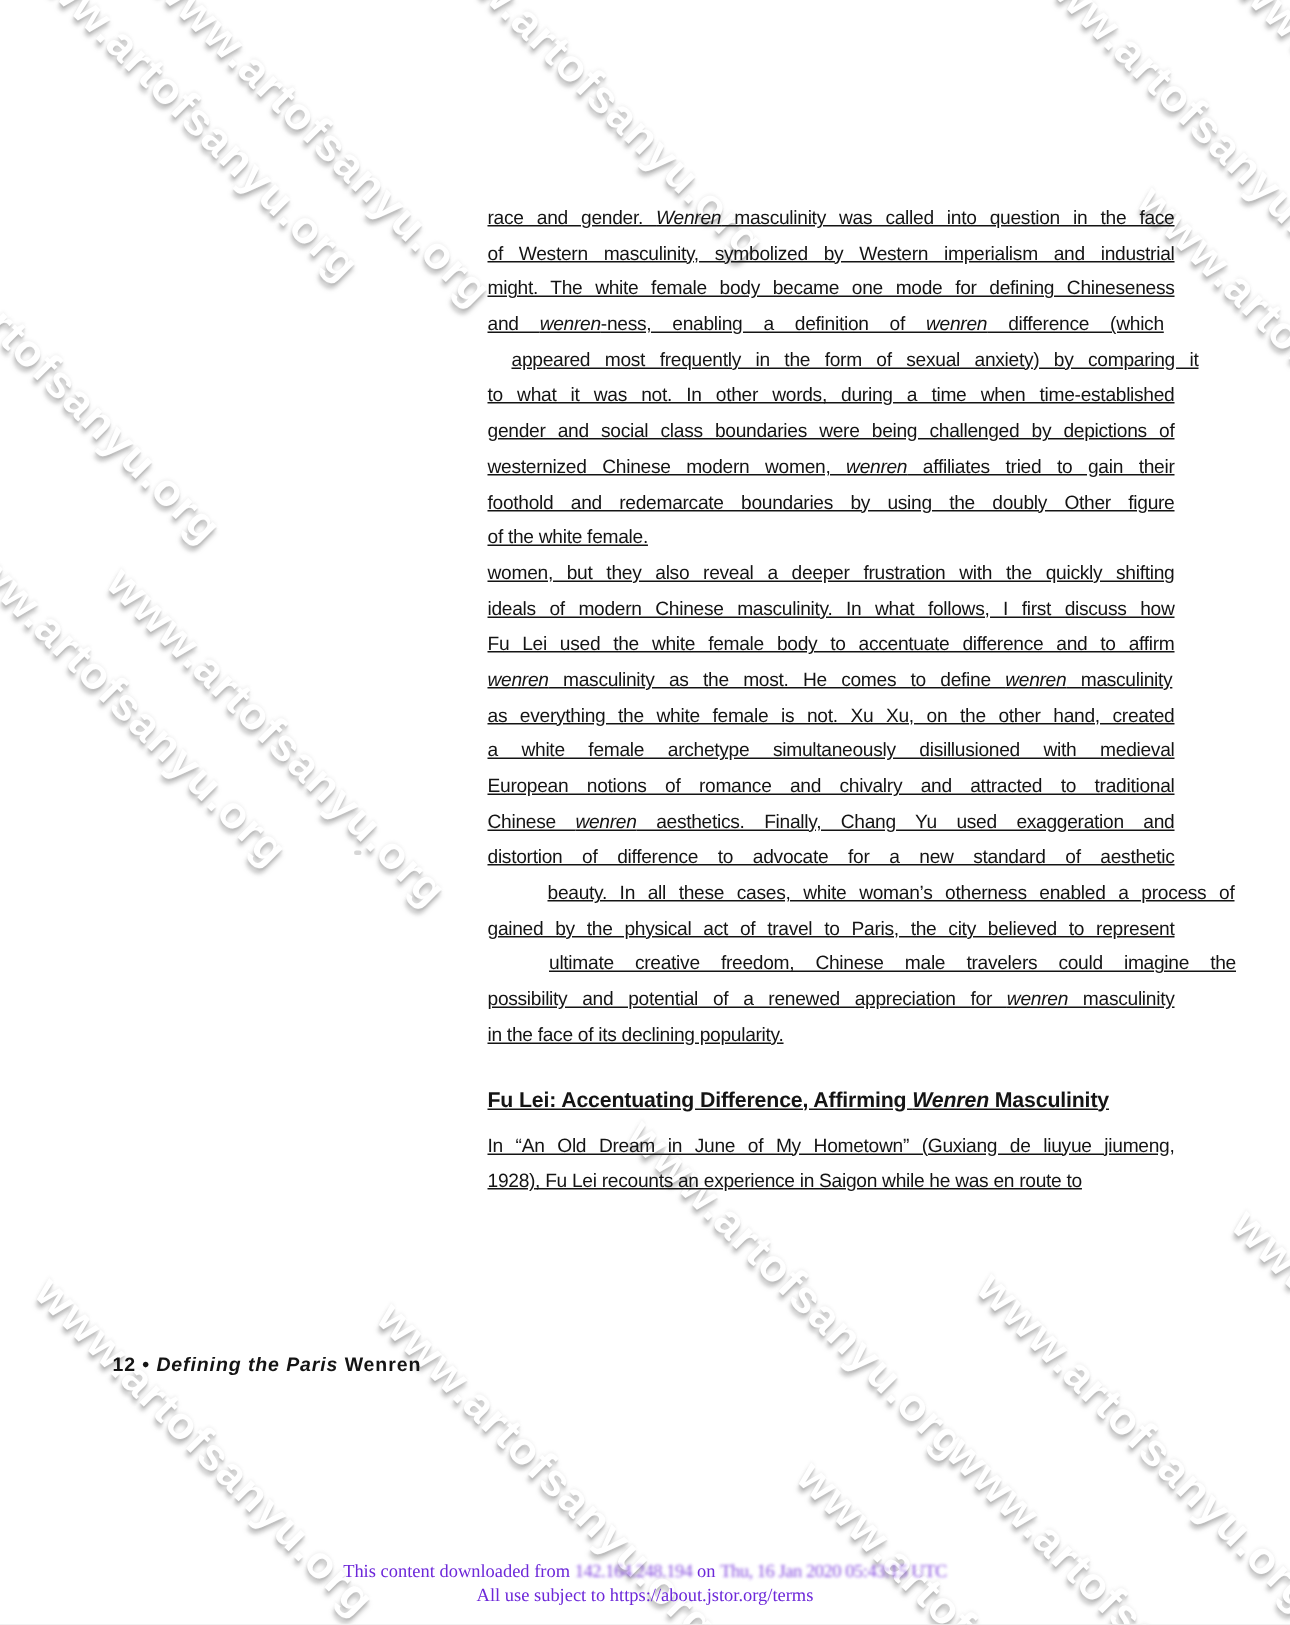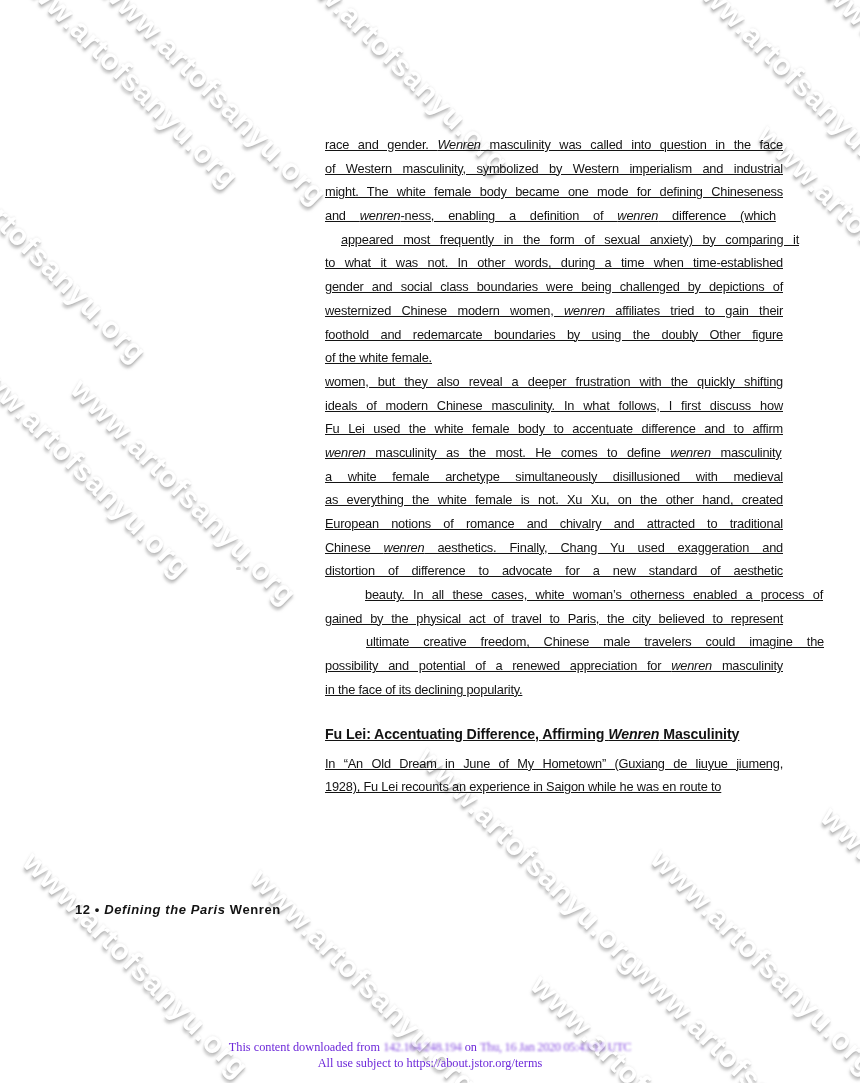--- a/index.html
+++ b/index.html
@@ -95,22 +95,22 @@
         <div class="line" style="word-spacing: 4.7875px;"><span class="seg">gender and social class boundaries were being challenged by depictions of</span></div>
         <div class="line" style="word-spacing: 7.04514px;"><span class="seg">westernized Chinese modern women, </span><span class="seg it">wenren</span><span class="seg"> affiliates tried to gain their</span></div>
         <div class="line" style="word-spacing: 8.21354px;"><span class="seg">foothold and redemarcate boundaries by using the doubly Other figure</span></div>
         <div class="line last"><span class="seg">of the white female.</span></div>
       </div>
       <div class="para">
         <div class="line" style="word-spacing: 5.86364px;"><span class="seg">women, but they also reveal a deeper frustration with the quickly shifting</span></div>
         <div class="line" style="word-spacing: 5.6946px;"><span class="seg">ideals of modern Chinese masculinity. In what follows, I first discuss how</span></div>
         <div class="line" style="word-spacing: 5.25911px;"><span class="seg">Fu Lei used the white female body to accentuate difference and to affirm</span></div>
         <div class="line" style="word-spacing: 6.20781px;"><span class="seg it">wenren</span><span class="seg"> masculinity as the most. He comes to define </span><span class="seg it">wenren</span><span class="seg"> masculinity</span></div>
+        <div class="line" style="word-spacing: 5.09255px;"><span class="seg">as everything the white female is not. Xu Xu, on the other hand, created</span></div>
         <div class="line" style="word-spacing: 12.3683px;"><span class="seg">a white female archetype simultaneously disillusioned with medieval</span></div>
-        <div class="line" style="word-spacing: 5.09255px;"><span class="seg">as everything the white female is not. Xu Xu, on the other hand, created</span></div>
         <div class="line" style="word-spacing: 8.94792px;"><span class="seg">European notions of romance and chivalry and attracted to traditional</span></div>
         <div class="line" style="word-spacing: 9.69141px;"><span class="seg">Chinese </span><span class="seg it">wenren</span><span class="seg"> aesthetics. Finally, Chang Yu used exaggeration and</span></div>
         <div class="line" style="word-spacing: 9.76406px;"><span class="seg">distortion of difference to advocate for a new standard of aesthetic</span></div>
         <div class="line" style="word-spacing: 5.09233px; margin-left: 40px;"><span class="seg">beauty. In all these cases, white woman’s otherness enabled a process of</span></div>
         <div class="line" style="word-spacing: 4.56971px;"><span class="seg">gained by the physical act of travel to Paris, the city believed to represent</span></div>
         <div class="line" style="word-spacing: 10.7344px; margin-left: 41px;"><span class="seg">ultimate creative freedom, Chinese male travelers could imagine the</span></div>
         <div class="line" style="word-spacing: 6.53125px;"><span class="seg">possibility and potential of a renewed appreciation for </span><span class="seg it">wenren</span><span class="seg"> masculinity</span></div>
         <div class="line last"><span class="seg">in the face of its declining popularity.</span></div>
       </div>
       <div class="heading"><span class="seg b">Fu Lei: Accentuating Difference, Affirming </span><span class="seg b it">Wenren</span><span class="seg b"> Masculinity</span></div>

